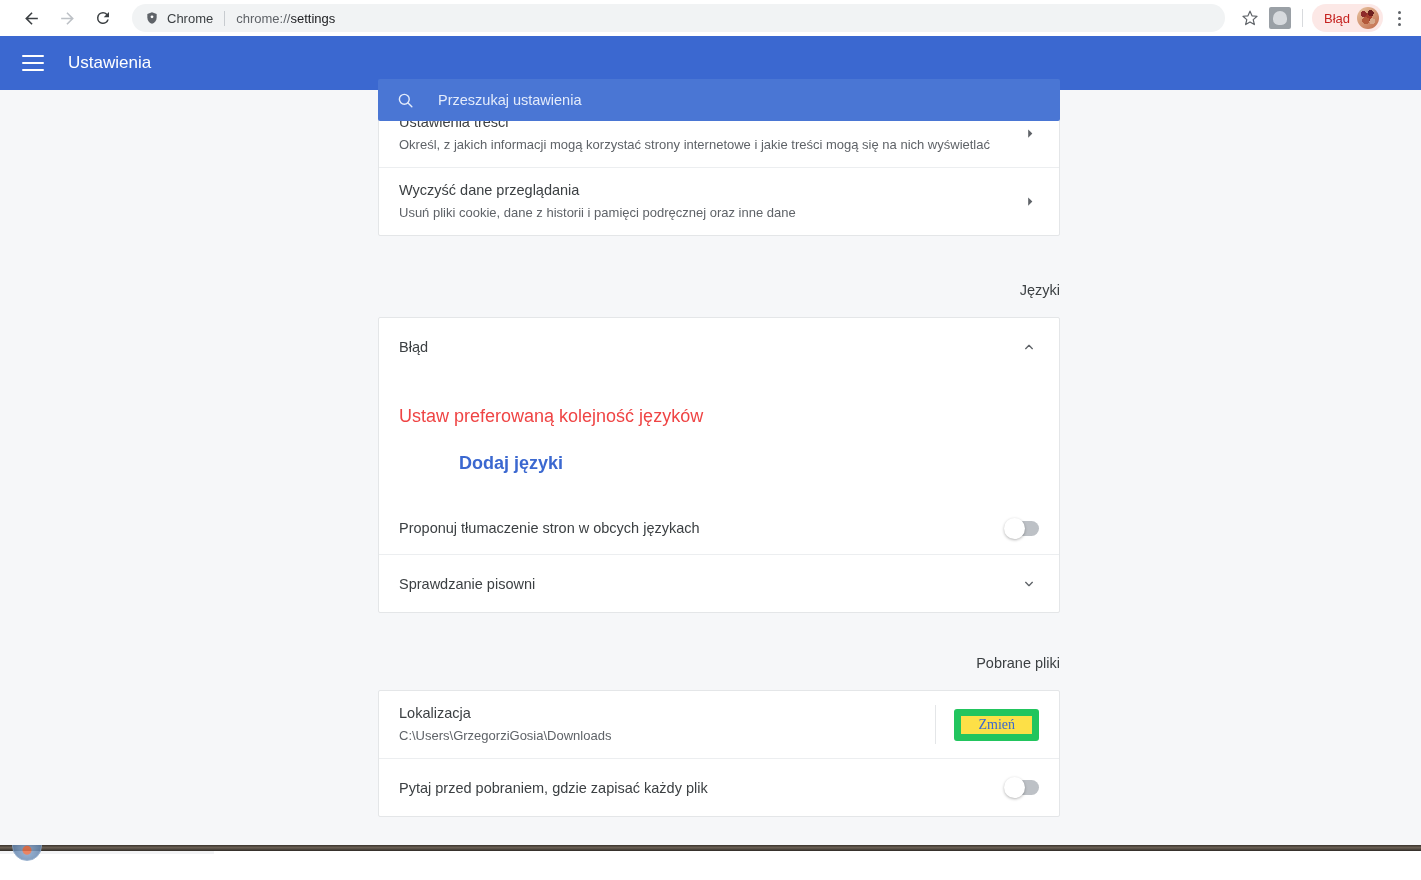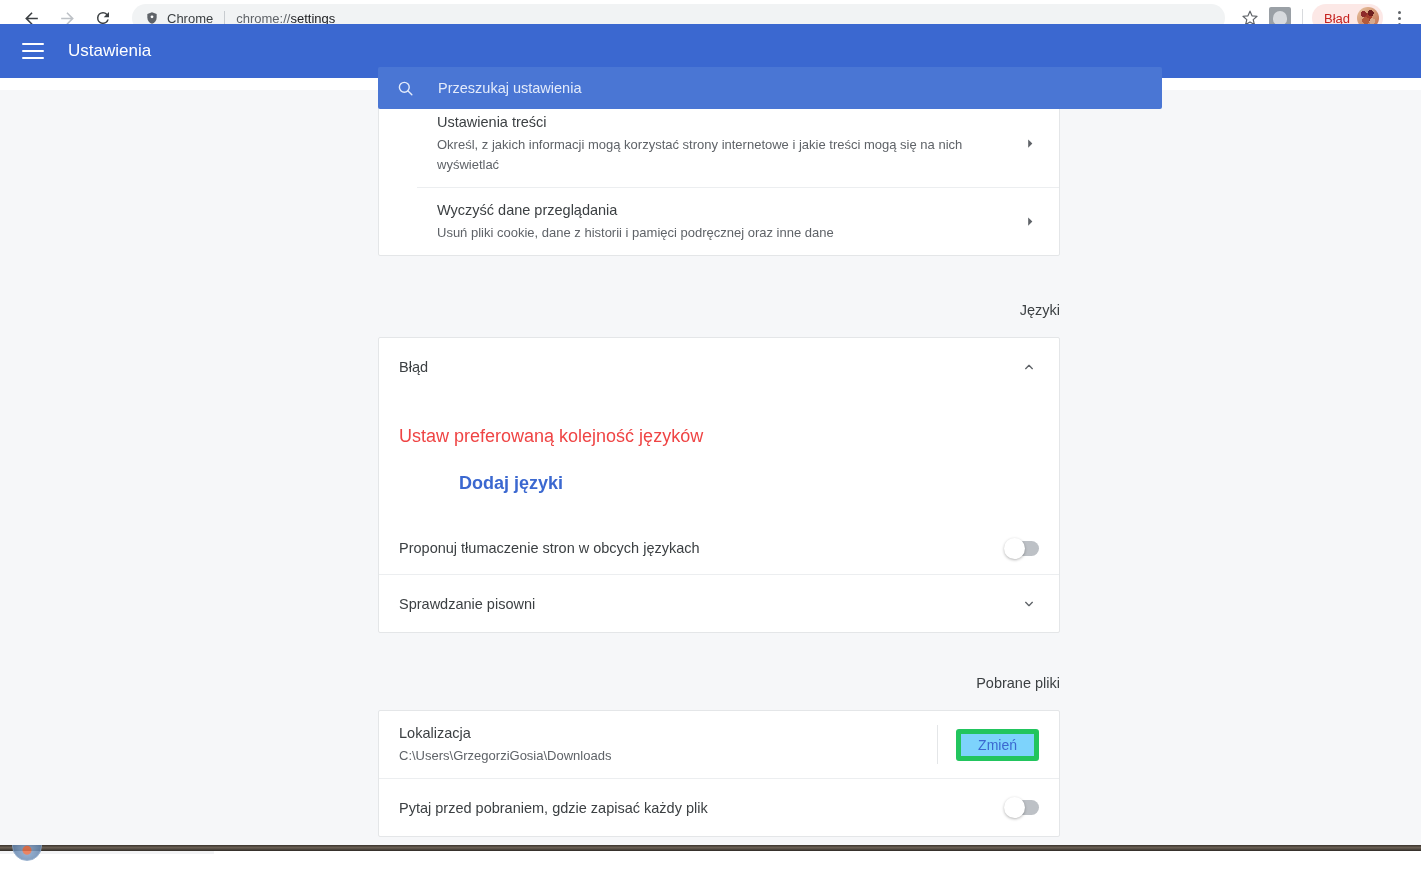--- a/index.html
+++ b/index.html
@@ -153,21 +153,21 @@
   .menu-dots i {
     width: 3px; height: 3px;
     border-radius: 50%;
     background: #5f6368;
     display: block;
   }
 
   
   .settings-header {
     position: absolute;
-    top: 24px; left: 0;
+    top: 36px; left: 0;
     width: 1421px;
     height: 54px;
     background: #3b68d0;
     display: flex;
     align-items: center;
     z-index: 5;
   }
   .hamburger {
     width: 24px;
     margin-left: 22px;
@@ -188,21 +188,21 @@
     color: #ffffff;
     font-size: 17px;
     margin-left: 22px;
     white-space: nowrap;
     flex: 0 0 auto;
   }
   .settings-search {
     position: absolute;
     left: 378px;
     top: 43px;
-    width: 784px;
+    width: 682px;
     height: 42px;
     background: #4a76d4;
     border-radius: 2px;
     display: flex;
     align-items: center;
     padding-left: 16px;
     cursor: text;
   }
   .search-icon-wrap {
     width: 22px; height: 22px;
@@ -318,26 +318,26 @@
     color: #3b68d0;
     font-weight: 600;
     padding-left: 60px;
     cursor: pointer;
     display: inline-block;
   }
 
   .btn-outline {
     height: 32px;
     padding: 0 17px;
-    background: #7dd3fc;
-    border: 5px solid #22c55e;
+    background: #fde047;
+    border: 7px solid #22c55e;
     border-radius: 3px;
     color: #3b68d0;
     font-size: 14px;
-    font-family: Liberation Sans, sans-serif;
+    font-family: Liberation Serif, serif;
     cursor: pointer;
     white-space: nowrap;
     flex: 0 0 auto;
   }
   .vert-sep {
     width: 1px;
     align-self: stretch;
     background: #e4e6e8;
     margin: 14px 18px 14px 10px;
     flex: 0 0 auto;
@@ -466,21 +466,21 @@
         <line x1="15.2" y1="15.2" x2="20" y2="20" stroke="#e3ebfb" stroke-width="1.8" stroke-linecap="round"></line>
       </svg>
     </span>
     <span class="settings-search-placeholder">Przeszukaj ustawienia</span>
   </div>
 </div>
 
 <div class="settings-body">
   <div class="content-col">
 
-    <div class="card" style="margin-top:-6px;padding-left:38px;">
+    <div class="card" style="margin-top:-6px;">
       <div class="cut-row-top">
         
       </div>
 
       <div class="row row-divider">
         <div class="row-text">
           <div class="row-title">Ustawienia treści</div>
           <div class="row-sub">Określ, z jakich informacji mogą korzystać strony internetowe i jakie treści mogą się na nich wyświetlać</div>
         </div>
         <span class="arrow-right">

